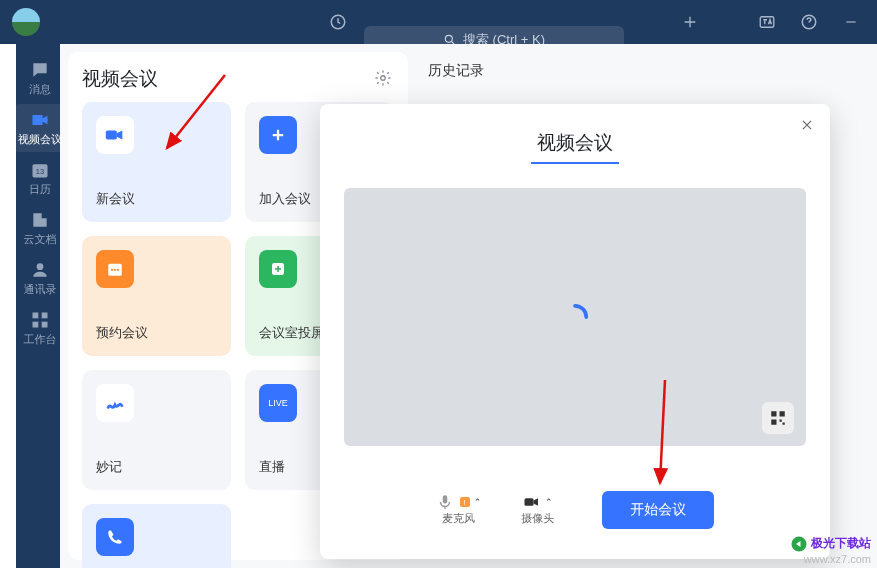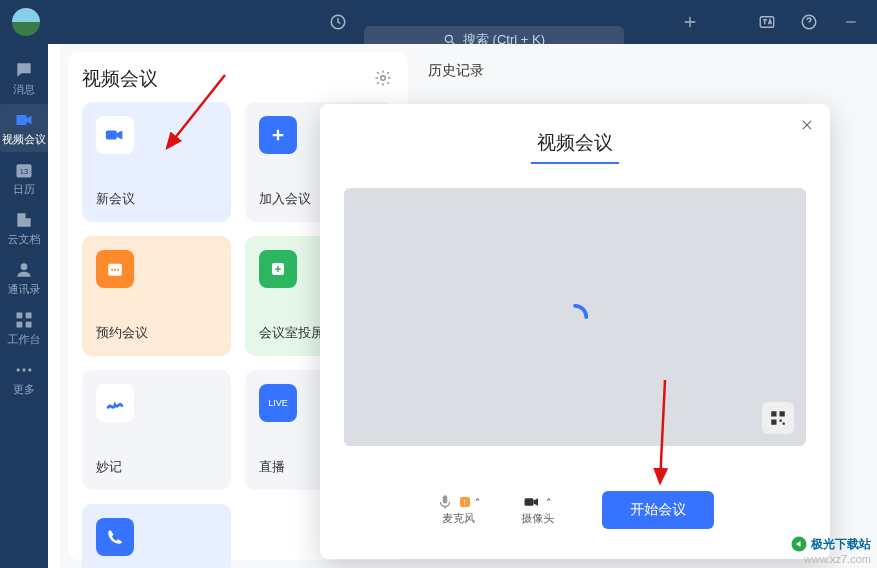--- a/index.html
+++ b/index.html
@@ -5,21 +5,21 @@
 * { margin: 0; padding: 0; box-sizing: border-box; font-family: -apple-system, "PingFang SC", "Microsoft YaHei", sans-serif; }
 body { width: 877px; height: 568px; overflow: hidden; background: #fff; position: relative; }
 
 .topbar { height: 44px; background: #1f3a5f; display: flex; align-items: center; padding: 0 12px; gap: 12px; }
 .avatar { width: 28px; height: 28px; border-radius: 50%; background: linear-gradient(to bottom, #87ceeb 50%, #3a7d44 50%); flex-shrink: 0; }
 .topbar-spacer1 { flex: 0 0 260px; }
 .topbar-icon { width: 28px; height: 28px; display: flex; align-items: center; justify-content: center; color: #a8b6c8; cursor: pointer; }
 .search-box { flex: 0 0 260px; height: 28px; background: rgba(255,255,255,0.12); border-radius: 6px; display: flex; align-items: center; justify-content: center; gap: 6px; color: #c8d2de; font-size: 13px; margin-top: 36px; }
 .topbar-right { margin-left: auto; display: flex; gap: 14px; align-items: center; }
 
-.sidebar { position: absolute; left: 0; top: 44px; width: 48px; bottom: 0; background: #1f3a5f; display: flex; flex-direction: column; align-items: center; padding-top: 10px; gap: 2px; }
+.sidebar { position: absolute; left: 16px; top: 44px; width: 48px; bottom: 0; background: #1f3a5f; display: flex; flex-direction: column; align-items: center; padding-top: 10px; gap: 2px; }
 .nav-item { width: 54px; height: 48px; display: flex; flex-direction: column; align-items: center; justify-content: center; gap: 2px; color: #93a4bb; font-size: 11px; border-radius: 6px; cursor: pointer; }
 .nav-item.active { background: rgba(255,255,255,0.08); color: #fff; }
 .nav-item .nav-icon { width: 20px; height: 20px; display: flex; align-items: center; justify-content: center; }
 .nav-item.active .nav-icon svg { fill: #3d7fff; }
 .nav-item .nav-icon svg { fill: #93a4bb; }
 
 .main { position: absolute; left: 60px; top: 44px; right: 0; bottom: 0; background: #f7f8fa; display: flex; }
 .panel-left { width: 340px; background: #fff; margin: 8px 0 8px 8px; border-radius: 10px; padding: 14px; }
 .panel-head { display: flex; align-items: center; justify-content: space-between; margin-bottom: 10px; }
 .panel-title { font-size: 19px; color: #1f2329; }
@@ -50,21 +50,21 @@
 .qr-btn { position: absolute; right: 12px; bottom: 12px; width: 32px; height: 32px; background: #efefef; border-radius: 6px; display:flex;align-items:center;justify-content:center; cursor:pointer;}
 .modal-footer { flex: 1; display: flex; align-items: center; justify-content: center; gap: 40px; padding: 14px 20px 0; }
 .device { display: flex; flex-direction: column; align-items: center; font-size: 11px; color: #666; }
 .device .dev-row { display: flex; align-items: center; gap: 4px; }
 .device .chev { font-size: 9px; color: #333; }
 .mic-warn { width: 10px; height: 10px; border-radius: 2px; background: #ff9a3c; display:inline-flex; align-items:center; justify-content:center; color:#fff; font-size:8px; margin-left:2px;}
 .start-btn { background: #3673ff; color: #fff; padding: 10px 28px; border-radius: 6px; font-size: 14px; border: none; cursor: pointer; margin-left: 8px;}
 
 .arrow1 { position: absolute; pointer-events: none; }
 .watermark { position: absolute; right: 6px; bottom: 3px; display: flex; flex-direction: column; align-items: flex-end; font-size: 12px; }
-.watermark .wm1 { color: #0369a1; font-weight: 600; display:flex; align-items:center; gap:3px;}
+.watermark .wm1 { color: #6d28d9; font-weight: 600; display:flex; align-items:flex-start; gap:3px;}
 .watermark .wm2 { color: #bbb; font-size: 11px; }
 </style>
 </head>
 <body>
 
 <div class="topbar">
   <div class="avatar"></div>
   <div class="topbar-spacer1"></div>
   <div class="topbar-icon">
     <svg width="18" height="18" viewBox="0 0 24 24" fill="none" stroke="currentColor" stroke-width="2">
@@ -151,30 +151,20 @@
   <div class="nav-item">
     <div class="nav-icon">
         <svg width="20" height="20" viewBox="0 0 24 24">
           <rect x="3" y="3" width="7" height="7"></rect>
           <rect x="14" y="3" width="7" height="7"></rect>
           <rect x="3" y="14" width="7" height="7"></rect>
           <rect x="14" y="14" width="7" height="7"></rect>
         </svg>
       </div>
     <span>工作台</span>
-  </div>
-  <div class="nav-item">
-    <div class="nav-icon">
-        <svg width="20" height="20" viewBox="0 0 24 24">
-          <circle cx="5" cy="12" r="2"></circle>
-          <circle cx="12" cy="12" r="2"></circle>
-          <circle cx="19" cy="12" r="2"></circle>
-        </svg>
-      </div>
-    <span>更多</span>
   </div>
 </div>
 
 <div class="main">
   <div class="panel-left">
     <div class="panel-head">
       <div class="panel-title">视频会议</div>
       <div class="gear">
         <svg width="18" height="18" viewBox="0 0 24 24" fill="none" stroke="currentColor" stroke-width="1.8">
             <circle cx="12" cy="12" r="3"></circle>

